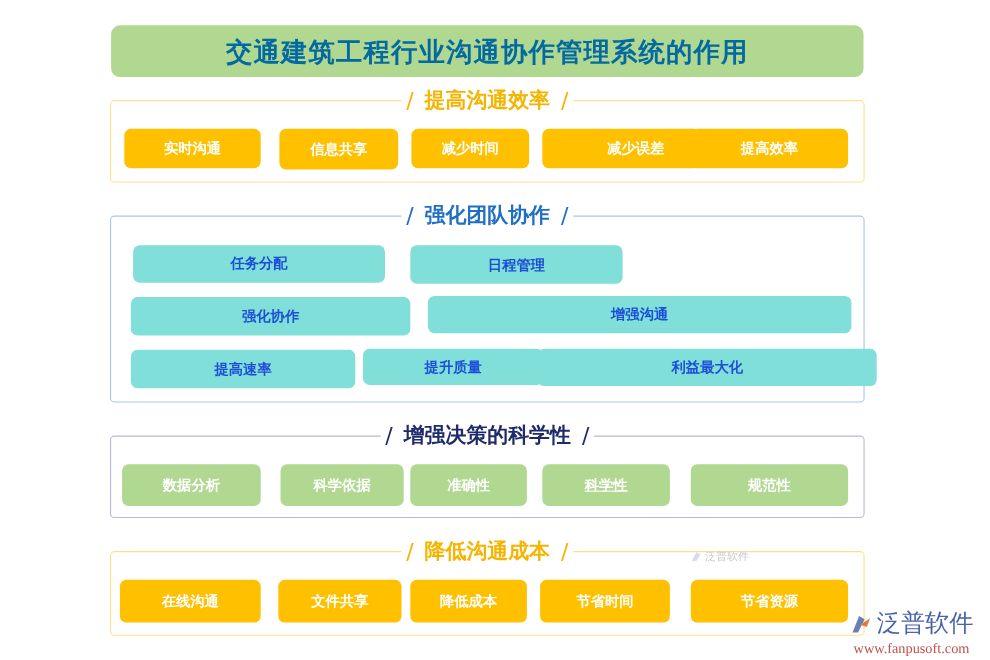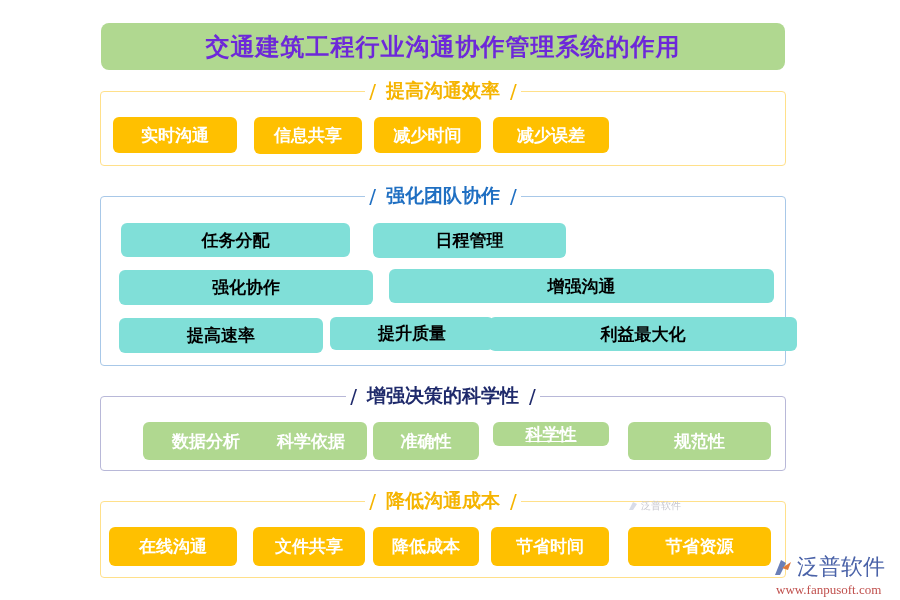--- a/index.html
+++ b/index.html
@@ -1,24 +1,24 @@
 <!DOCTYPE html>
 <html><head>
 <meta charset="utf-8">
 <style>
   html,body{margin:0;padding:0;background:#ffffff;}
   body{width:900px;height:600px;position:relative;overflow:hidden;font-family:"DejaVu Sans","Liberation Sans",sans-serif;}
-  .title-bar{position:absolute;left:101px;top:23px;width:684px;height:47px;background:#b0d890;border-radius:8px;display:flex;align-items:center;justify-content:center;color:#6d28d9;font-size:24px;font-weight:bold;letter-spacing:1px;}
+  .title-bar{position:absolute;left:101px;top:23px;width:684px;height:47px;background:#b0d890;border-radius:8px;display:flex;align-items:center;justify-content:center;color:#0369a1;font-size:24px;font-weight:bold;letter-spacing:1px;}
   .section{position:absolute;border-radius:4px;box-sizing:border-box;background:#fff;}
   .sec-title{position:absolute;left:0;right:0;display:flex;align-items:center;justify-content:center;font-weight:bold;}
   .sec-title .lbl{background:#fff;padding:0 6px;}
   .slash{font-weight:normal;font-size:20px;background:#fff;padding:0 4px;}
-  .chip{position:absolute;display:flex;align-items:center;justify-content:center;border-radius:6px;font-weight:bold;font-size:17px;}
+  .chip{position:absolute;display:flex;align-items:center;justify-content:center;border-radius:6px;font-weight:bold;font-size:13px;}
   .chip-y{background:#ffc000;color:#ffffff;}
-  .chip-t{background:#80dfd8;color:#000000;}
+  .chip-t{background:#80dfd8;color:#1d4ed8;}
   .chip-g{background:#b0d890;color:#ffffff;}
   .wm-small{position:absolute;left:627px;top:499px;font-size:10px;color:#c8c8d0;display:flex;align-items:center;gap:2px;}
   .logo{position:absolute;left:772px;top:552px;width:125px;}
   .logo .row{display:flex;align-items:center;gap:3px;}
   .logo .brand{font-size:22px;color:#4a62a8;}
   .logo .url{font-family:"Liberation Serif",serif;font-size:13px;color:#c0504d;margin-left:4px;}
 </style>
 </head>
 <body>
 
@@ -26,21 +26,22 @@
 
 <div class="section" style="left:100px;top:91px;width:686px;height:75px;border:1.5px solid #ffe08a;">
   <div class="sec-title" style="top:-14px;color:#f5b400;font-size:19px;">
     <span class="slash">/</span>
     <span class="lbl">提高沟通效率</span>
     <span class="slash">/</span>
   </div>
   <div class="chip chip-y" style="left:12px;top:25px;width:124px;height:36px;">实时沟通</div>
   <div class="chip chip-y" style="left:153px;top:25px;width:108px;height:37px;">信息共享</div>
   <div class="chip chip-y" style="left:273px;top:25px;width:107px;height:36px;">减少时间</div>
-  <div class="chip chip-y" style="left:392px;top:25px;width:116px;height:36px;">减少误差</div>
+  <div class="chip chip-y" style="left:392px;top:25px;width:116px;height:36px;padding-left:27px;">减少误差</div>
+  <div class="chip chip-y" style="left:527px;top:25px;width:143px;height:36px;">提高效率</div>
 </div>
 
 <div class="section" style="left:100px;top:196px;width:686px;height:170px;border:1.5px solid #a8c8e8;">
   <div class="sec-title" style="top:-14px;color:#1f6fc2;font-size:19px;">
     <span class="slash">/</span>
     <span class="lbl">强化团队协作</span>
     <span class="slash">/</span>
   </div>
   <div class="chip chip-t" style="left:20px;top:26px;width:229px;height:34px;">任务分配</div>
   <div class="chip chip-t" style="left:272px;top:26px;width:193px;height:35px;">日程管理</div>
@@ -50,24 +51,24 @@
   <div class="chip chip-t" style="left:229px;top:120px;width:164px;height:33px;">提升质量</div>
   <div class="chip chip-t" style="left:388px;top:120px;width:308px;height:34px;">利益最大化</div>
 </div>
 
 <div class="section" style="left:100px;top:396px;width:686px;height:75px;border:1.5px solid #b8b8d8;">
   <div class="sec-title" style="top:-14px;color:#1f2a6b;font-size:19px;">
     <span class="slash">/</span>
     <span class="lbl">增强决策的科学性</span>
     <span class="slash">/</span>
   </div>
-  <div class="chip chip-g" style="left:10px;top:25px;width:126px;height:38px;margin-left:32px;">数据分析</div>
+  <div class="chip chip-g" style="left:10px;top:25px;width:126px;height:38px;">数据分析</div>
   <div class="chip chip-g" style="left:154px;top:25px;width:112px;height:38px;">科学依据</div>
   <div class="chip chip-g" style="left:272px;top:25px;width:106px;height:38px;">准确性</div>
-  <div class="chip chip-g" style="left:392px;top:25px;width:116px;height:24px;text-decoration:underline;">科学性</div>
+  <div class="chip chip-g" style="left:392px;top:25px;width:116px;height:38px;text-decoration:underline;">科学性</div>
   <div class="chip chip-g" style="left:527px;top:25px;width:143px;height:38px;">规范性</div>
 </div>
 
 <div class="section" style="left:100px;top:501px;width:686px;height:77px;border:1.5px solid #ffe08a;">
   <div class="sec-title" style="top:-14px;color:#f5b400;font-size:19px;">
     <span class="slash">/</span>
     <span class="lbl">降低沟通成本</span>
     <span class="slash">/</span>
   </div>
   <div class="chip chip-y" style="left:152px;top:25px;width:112px;height:39px;">文件共享</div>

